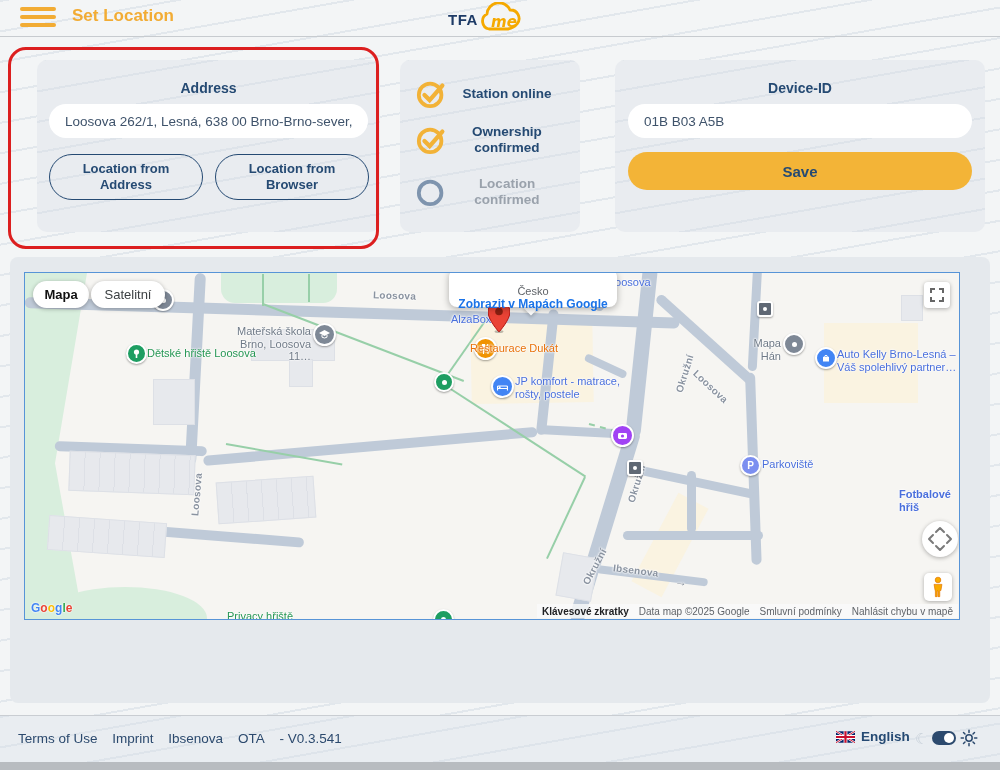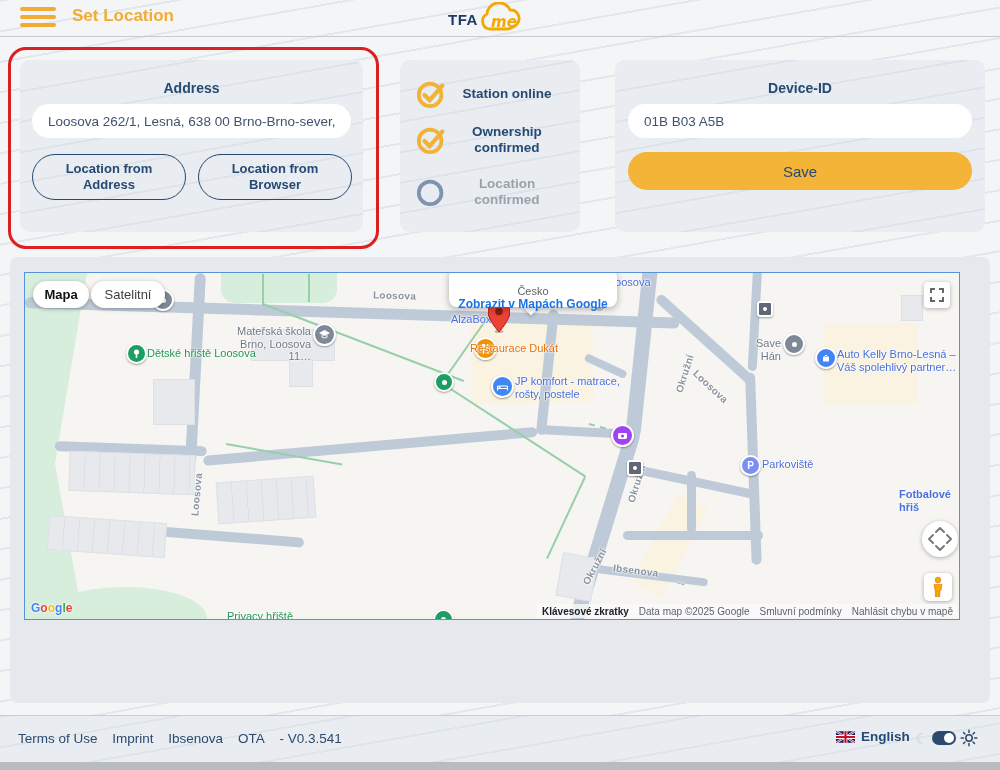--- a/index.html
+++ b/index.html
@@ -22,21 +22,21 @@
   .whiteinput{position:absolute;height:34px;border:none;border-radius:17px;background:#fff;
     font-family:"Liberation Sans",sans-serif;font-size:13.5px;color:#3f536b;padding:0 16px;outline:none;}
   .pillbtn{position:absolute;background:transparent;border:1.6px solid #254A73;border-radius:23px;
     font-family:"Liberation Sans",sans-serif;font-size:13px;font-weight:bold;color:#254A73;cursor:pointer;
     display:flex;align-items:center;justify-content:center;text-align:center;line-height:1.25;padding:0 14px;}
   .redbox{position:absolute;left:8px;top:47px;width:365px;height:196px;border:3px solid #DC1F1F;border-radius:18px;pointer-events:none;z-index:5;}
   .strow{position:absolute;left:16px;display:flex;align-items:center;width:150px;}
   .strow .txt{flex:1;text-align:center;font-size:13.5px;font-weight:bold;color:#254A73;line-height:1.2;white-space:pre-line;}
   .strow.dim .txt{color:#9AA2AC;}
   .savebtn{position:absolute;background:#F3B437;border:none;border-radius:21px;
-    font-family:"Liberation Sans",sans-serif;font-size:15px;font-weight:normal;color:#254A73;cursor:pointer;}
+    font-family:"Liberation Sans",sans-serif;font-size:15px;font-weight:bold;color:#254A73;cursor:pointer;}
   
   .mapband{position:absolute;left:10px;top:257px;width:980px;height:446px;background:#e5e9ed;border-radius:8px;}
   .map{position:absolute;left:14px;top:15px;width:934px;height:346px;border:1px solid #5794d7;background:#f6f5f2;overflow:hidden;}
   .park{position:absolute;background:#d8eedd;z-index:0;}
   .beige{position:absolute;background:#faf3e1;z-index:0;}
   .road{position:absolute;background:#bfcad8;border-radius:6px;transform-origin:0 0;z-index:1;}
   .bld{position:absolute;background:#e7e9ed;border:1px solid #dde0e6;z-index:1;}
   .bldrow{background-image:repeating-linear-gradient(90deg, transparent 0 14px, #dde0e6 14px 15px);}
   .gpath{position:absolute;height:2px;background:#97cfa8;transform-origin:0 50%;z-index:1;}
   .gdash{position:absolute;height:0;border-top:2px dashed #97cfa8;transform-origin:0 50%;z-index:1;}
@@ -92,21 +92,21 @@
       <span class="tfa">TFA</span>
       <svg width="46" height="32" viewBox="0 0 46 32">
         <path d="M11 27 A8 8 0 0 1 9 12 A12 12 0 0 1 32 8 A8.5 8.5 0 0 1 39 22 Q36 26 30 27 Z" fill="none" stroke="#F5A900" stroke-width="2.8" stroke-linejoin="round"></path>
         <text x="13" y="25" font-size="15" font-style="italic" font-weight="bold" fill="#F5A900" font-family="DejaVu Sans, sans-serif">me</text>
       </svg>
     </div>
   </div>
 
   <div class="redbox"></div>
 
-  <div class="panel" style="left:20px;top:60px;width:343px;height:172px;">
+  <div class="panel" style="left:37px;top:60px;width:343px;height:172px;">
     <div class="ptl" style="top:20px;">Address</div>
     <input class="whiteinput" style="left: 12px; top: 44px; width: 287px;" type="text" value="Loosova 262/1, Lesná, 638 00 Brno-Brno-sever, Česko">
     <button class="pillbtn" style="left:178px;top:94px;width:154px;height:46px;">Location from Browser</button>
     <button class="pillbtn" style="left:12px;top:94px;width:154px;height:46px;">Location from Address</button>
   </div>
 
   <div class="panel" style="left:400px;top:60px;width:180px;height:172px;">
     <div class="strow" style="top:18px;">
       <svg width="32" height="32" viewBox="0 0 34 34">
         <circle cx="15" cy="18" r="12" fill="none" stroke="#F2B237" stroke-width="4"></circle>
@@ -251,21 +251,21 @@
         </div>
 
       <div class="poil gray l2" style="left:192px;top:52px;width:94px;text-align:right;">Mateřská škola
 Brno, Loosova 11…</div>
       <div class="poil green" style="left:122px;top:74px;">Dětské hřiště Loosova</div>
       <div class="poil blue" style="left:426px;top:40px;">AlzaBox</div>
       <div class="poil orange" style="left:445px;top:69px;">Restaurace Dukát</div>
       <div class="poil blue l2" style="left:490px;top:102px;">JP komfort - matrace,
 rošty, postele</div>
       <div class="poil blue" style="left:584px;top:3px;">Loosova</div>
-      <div class="poil gray" style="left:710px;top:64px;width:46px;text-align:right;">Save Hán</div>
+      <div class="poil gray" style="left:710px;top:64px;width:46px;text-align:right;">Mapa Hán</div>
       <div class="poil blue l2" style="left:812px;top:75px;">Auto Kelly Brno-Lesná –
 Váš spolehlivý partner…</div>
       <div class="poil blue" style="left:737px;top:185px;">Parkoviště</div>
       <div class="poil blue" style="left:874px;top:215px;font-weight:bold;">Fotbalové hřiš</div>
       <div class="poil green" style="left:202px;top:337px;">Privacy hřiště</div>
 
       <svg class="abs" style="left:463px;top:28px;z-index:4;" width="22" height="32" viewBox="0 0 22 32">
         <ellipse cx="11" cy="30.5" rx="4.5" ry="1.6" fill="rgba(0,0,0,.25)"></ellipse>
         <path d="M11 0 C4.9 0 0 4.9 0 11 c0 7.8 11 20 11 20 s11-12.2 11-20 C22 4.9 17.1 0 11 0 z" fill="#EA4335" stroke="#B31412" stroke-width="1"></path>
         <circle cx="11" cy="10.5" r="3.8" fill="#8A1F11"></circle>

